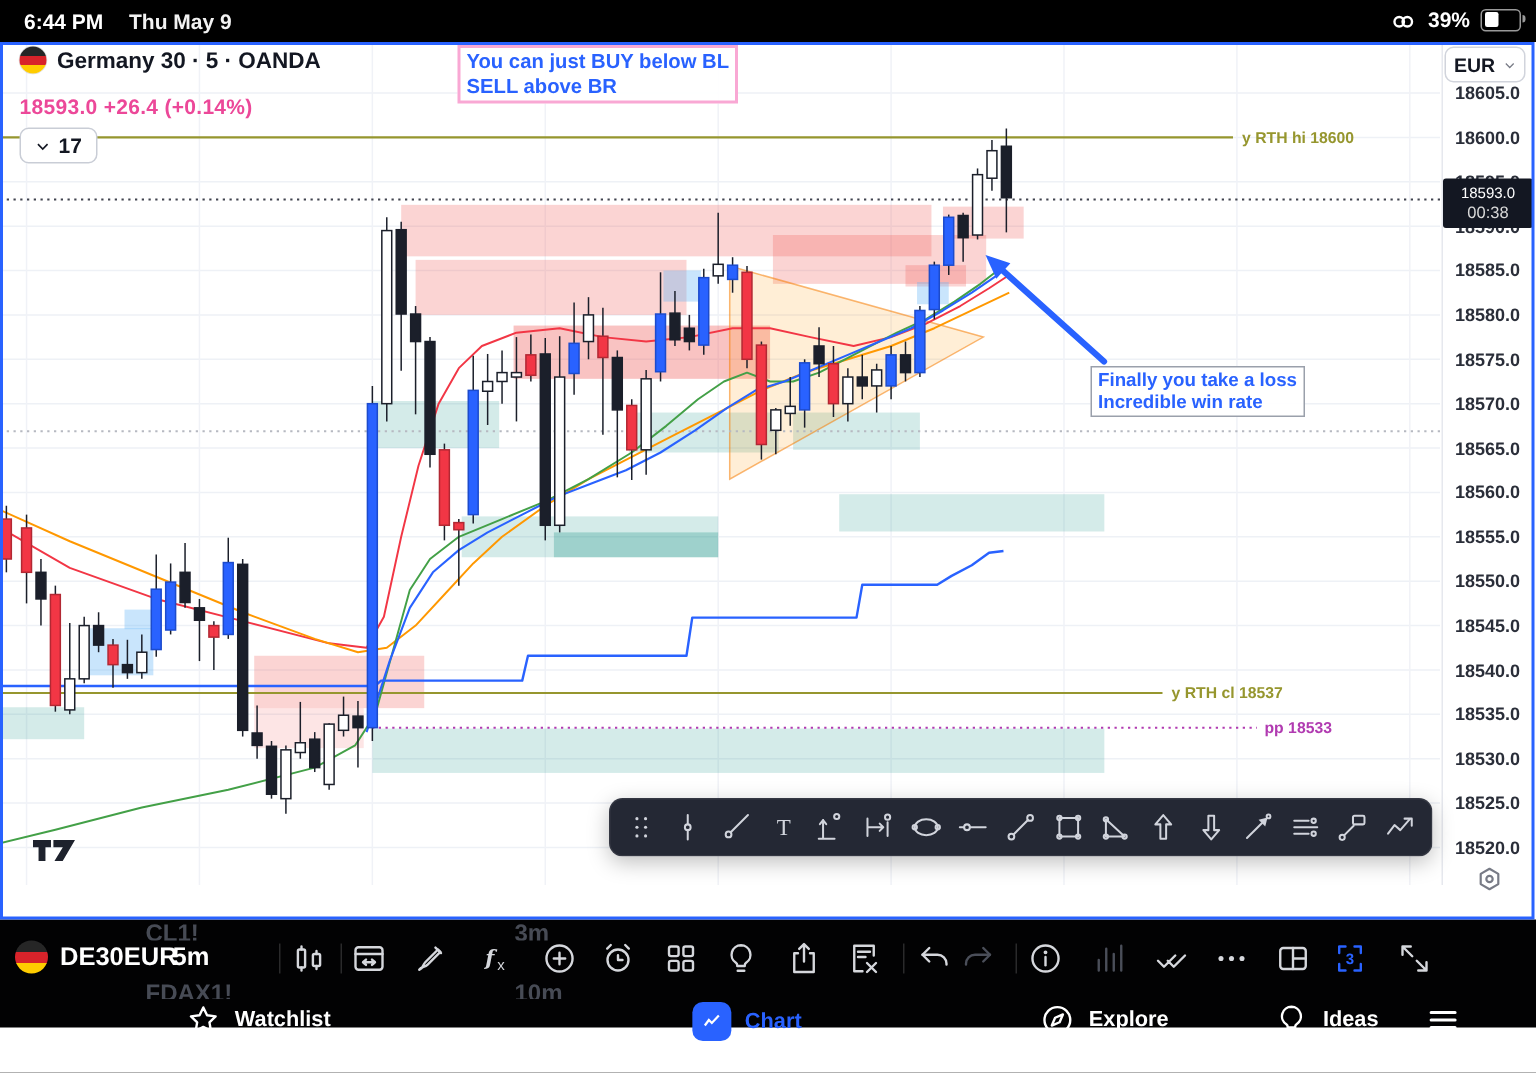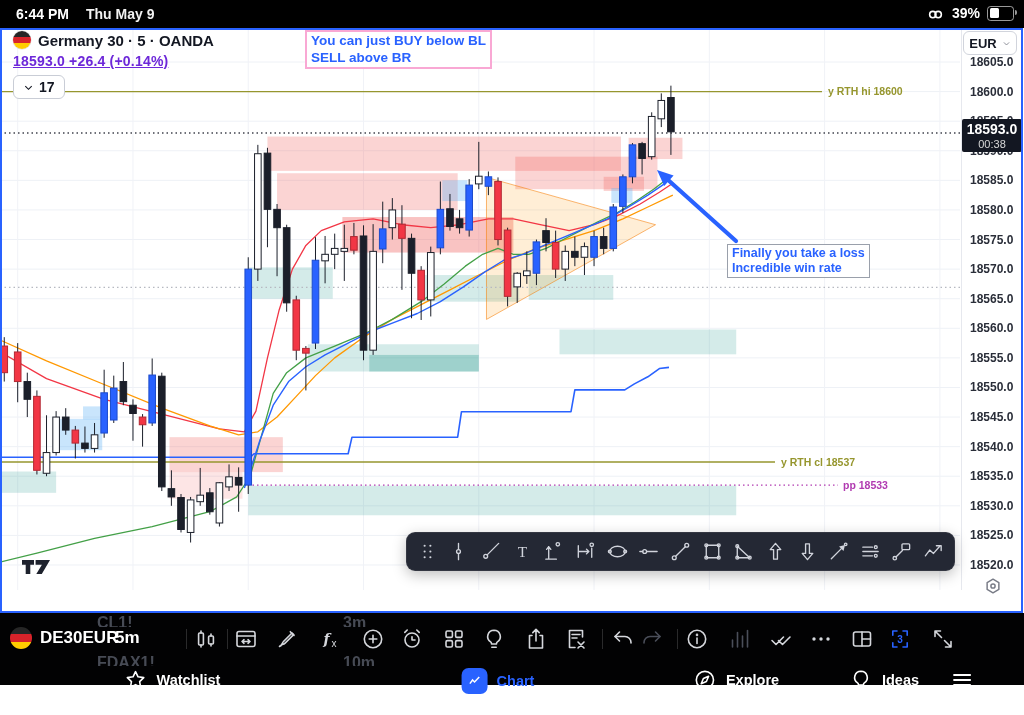--- a/index.html
+++ b/index.html
@@ -15,34 +15,34 @@
   #sb-right{right:10px;top:5px;display:flex;align-items:center;gap:7px;}
   #battery{position:relative;width:25px;height:13px;border:1px solid rgba(255,255,255,.6);border-radius:3.5px;}
   #battery .fill{position:absolute;left:1.5px;top:1.5px;bottom:1.5px;width:38%;background:#fff;border-radius:1.5px;}
   #battery .tip{position:absolute;right:-4px;top:3.5px;width:2.5px;height:5px;background:rgba(255,255,255,.6);border-radius:0 2px 2px 0;}
   
   #chart-border{left:0px;top:28px;width:1019px;height:581px;border:2.5px solid #2962ff;z-index:25;pointer-events:none;}
   
   #hdr{left:13px;top:31px;z-index:10;}
   #hdr-title{display:flex;align-items:flex-end;gap:7px;font-size:15px;font-weight:600;color:#131722;}
   .flag{width:18px;height:18px;border-radius:50%;background:linear-gradient(#262626 0 34%,#d8232a 34% 67%,#ffcc00 67%);box-shadow:0 0 0 .5px rgba(0,0,0,.15);}
-  #hdr-price{margin-top:4px;font-size:14px;font-weight:700;color:#6d28d9;letter-spacing:.2px;text-decoration:underline;}
+  #hdr-price{margin-top:14px;font-size:14px;font-weight:700;color:#ec4899;letter-spacing:.2px;}
   #ind-btn{margin-top:6px;display:inline-flex;align-items:center;gap:5px;height:22px;padding:0 9px;border:1px solid #c9cdd6;border-radius:6px;background:#fff;font-size:14px;font-weight:600;color:#131722;}
   #ind-btn svg{width:11px;height:11px;stroke:#131722;stroke-width:2.4;fill:none;}
   
   .note{z-index:12;background:rgba(255,255,255,.92);color:#2962ff;font-weight:700;line-height:16px;font-size:13px;padding:1px 4px;white-space:nowrap;}
   #note1{left:305px;top:30px;border:2px solid #f9a8d4;font-size:13.5px;line-height:16.5px;}
   #note2{left:727px;top:244px;border:1.4px solid #9aa0ab;font-size:12.5px;line-height:15px;}
   
   #price-axis{left:961px;top:29px;width:62px;height:561px;background:#fff;border-left:1px solid #e6e8ee;z-index:8;text-align:right;}
   .ptick{position:absolute;left:8px;font-size:12px;font-weight:600;color:#2a2e39;}
   #eur-btn{left:963px;top:31px;width:52px;height:22px;border:1px solid #d1d4dc;border-radius:6px;background:#fff;z-index:12;display:flex;align-items:center;justify-content:center;gap:5px;font-size:13px;font-weight:600;color:#131722;}
   #eur-btn svg{width:9px;height:9px;stroke:#787b86;stroke-width:2.2;fill:none;}
   #lastprice{left:962px;top:119px;width:60px;height:33px;background:#131722;border-radius:2px;z-index:9;display:flex;flex-direction:column;align-items:center;justify-content:center;color:#fff;}
-  #lastprice .lp{font-size:14px;font-weight:700;}
+  #lastprice .lp{font-size:10px;font-weight:400;}
   #lastprice .cd{font-size:11px;color:#d8d8d8;margin-top:1px;}
   #gear{left:982px;top:575px;width:22px;height:22px;color:#787b86;z-index:9;}
   
   #time-axis{left:0;top:590px;width:960px;height:21px;background:#fff;z-index:8;}
   .ttick{position:absolute;top:3px;width:44px;text-align:center;font-size:12.5px;font-weight:700;color:#131722;}
   
   #tvlogo{left:22px;top:560px;z-index:9;}
   
   #drawbar{left:406px;top:532px;width:549px;height:39px;background:rgba(29,33,45,.97);border:1px solid rgba(255,255,255,.07);border-radius:9px;z-index:14;display:flex;align-items:center;padding:0 8px;gap:7px;box-shadow:0 4px 14px rgba(0,0,0,.25);box-sizing:border-box;}
   .dtool{width:26px;height:26px;display:flex;align-items:center;justify-content:center;color:#d1d4dc;}

